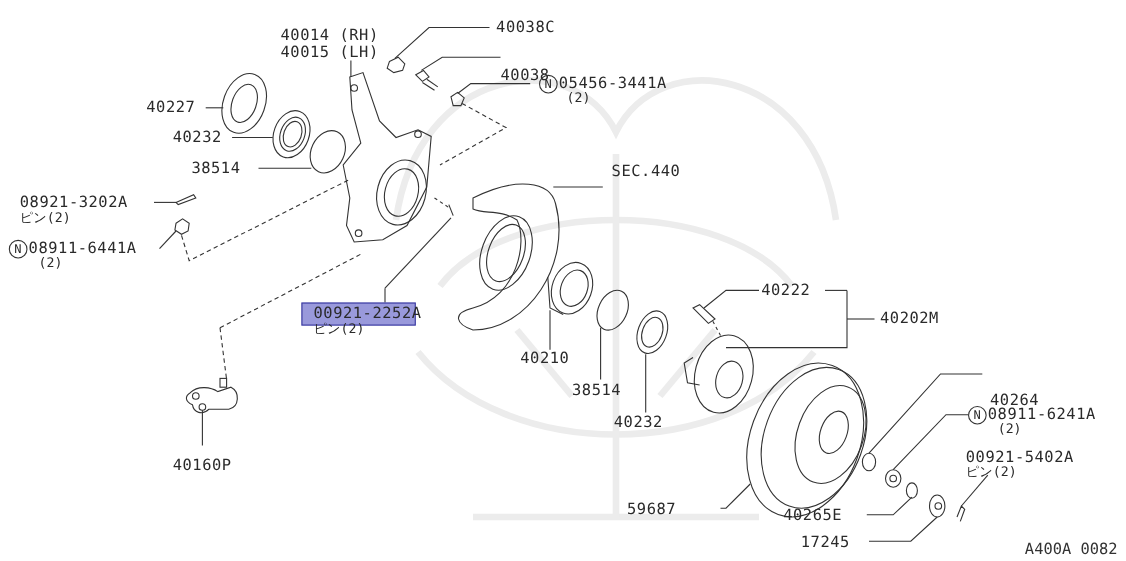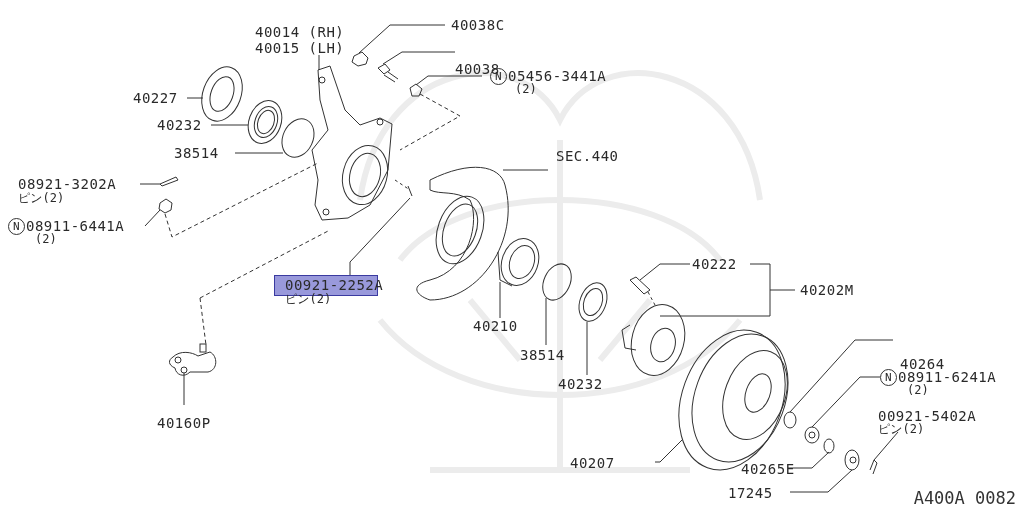--- a/index.html
+++ b/index.html
@@ -10,21 +10,21 @@
   .lbl { position:absolute; font-family:"DejaVu Sans Mono", monospace; font-size:14px;
          color:#2a2a2a; letter-spacing:0.5px; white-space:nowrap; line-height:16px;
          cursor:pointer; }
   .sub { position:absolute; font-family:"DejaVu Sans Mono", monospace; font-size:12px;
          color:#2a2a2a; white-space:nowrap; line-height:13px; }
   .nmark { display:inline-block; width:15px; height:15px; border:1px solid #333;
            border-radius:50%; font-size:11px; line-height:15px; text-align:center;
            margin-right:1px; vertical-align:top; }
   .hl { position:absolute; left:274px; top:275px; width:102px; height:19px;
         background:rgba(70,70,190,0.55); border:1px solid #3a3aa0; }
-  .code { position:absolute; right:8px; bottom:2px; font-size:17px; color:#333;
+  .code { position:absolute; right:8px; bottom:2px; font-size:14px; color:#333;
           font-family:"DejaVu Sans Mono", monospace; }
 </style>
 </head>
 <body>
 
 <div class="stage">
 
 <svg class="art" width="1024" height="510" viewBox="0 0 1024 510">
 
   <g fill="none" stroke="#ececec" stroke-width="6">
@@ -198,18 +198,18 @@
 <div class="lbl" style="left:473px;top:318px;">40210</div>
 <div class="lbl" style="left:520px;top:347px;">38514</div>
 <div class="lbl" style="left:558px;top:376px;">40232</div>
 <div class="lbl" style="left:157px;top:399px;margin-top:16px;">40160P</div>
 
 <div class="lbl" style="left:900px;top:332px;margin-top:24px;">40264</div>
 <div class="lbl" style="left:880px;top:369px;"><span class="nmark">N</span><span>08911-6241A</span></div>
 <div class="sub" style="left:907px;top:384px;">(2)</div>
 <div class="lbl" style="left:878px;top:408px;">00921-5402A</div>
 <div class="sub" style="left:878px;top:423px;">ピン(2)</div>
-<div class="lbl" style="left:570px;top:455px;">40207</div>
-<div class="lbl" style="left:712px;top:461px;margin-left:29px;">40265E</div>
+<div class="lbl" style="left:570px;top:455px;">59687</div>
+<div class="lbl" style="left:712px;top:461px;">40265E</div>
 <div class="lbl" style="left:728px;top:485px;">17245</div>
 
 <div class="code">A400A 0082</div>
 </div>
 
 </body></html>

